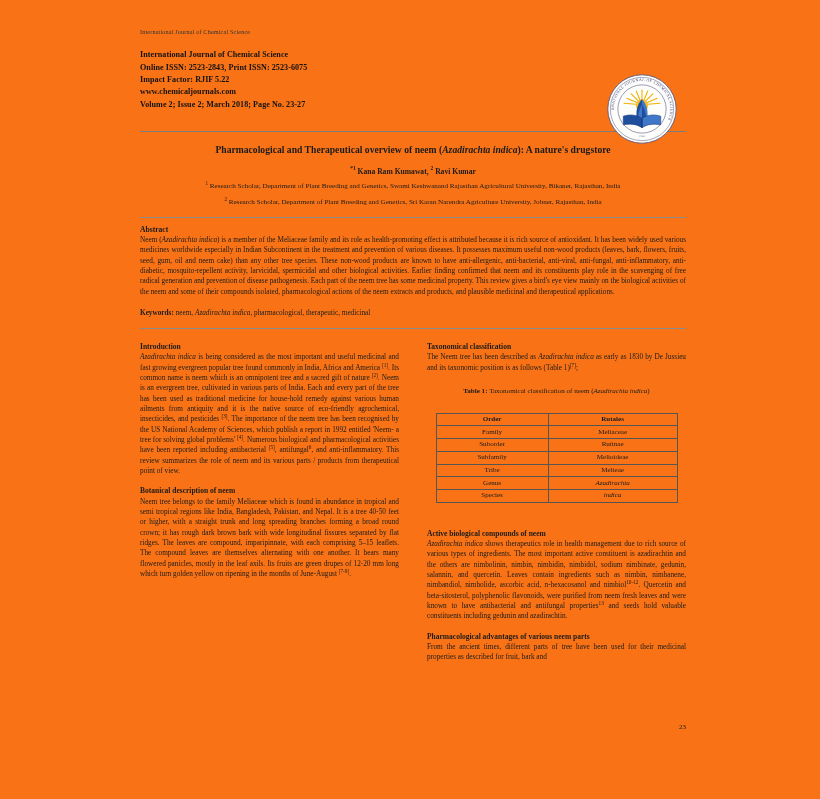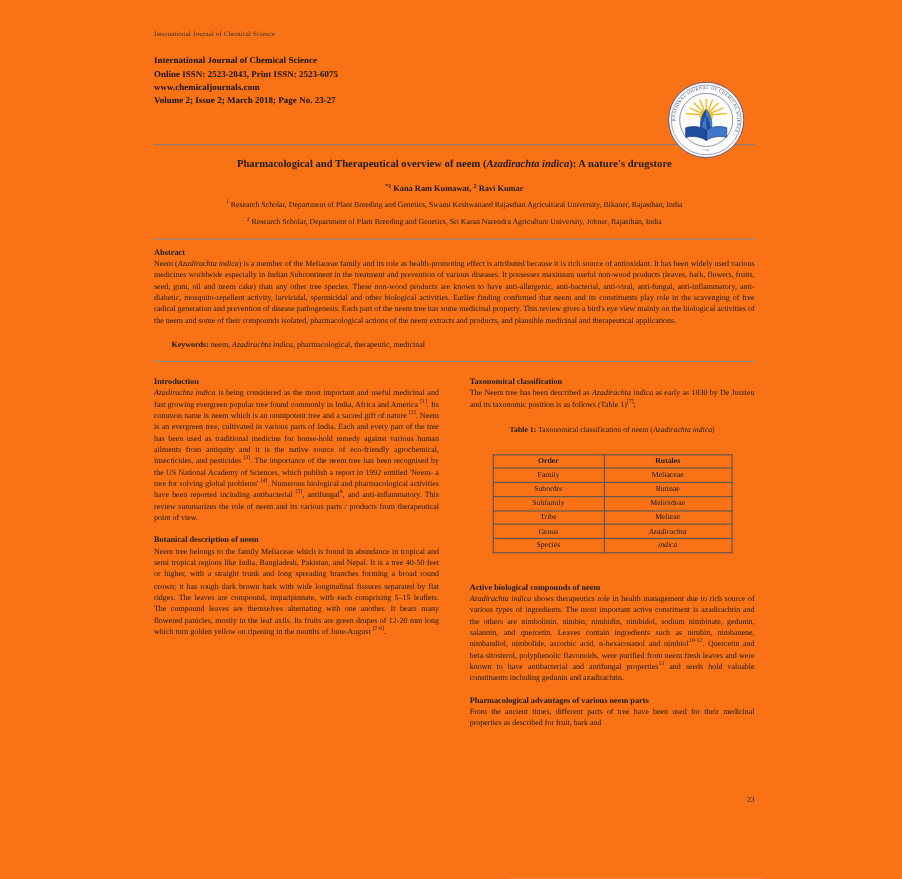--- a/index.html
+++ b/index.html
@@ -106,21 +106,21 @@
   }
   .abstract-block { margin-top: 7px; }
   .abstract-body {
     font-size: 7.25px;
     line-height: 1.43;
     text-align: justify;
     margin: 0;
   }
   .keywords {
     font-size: 7.25px;
-    margin: 11px 0 0 16px;
+    margin: 11px 0 0 0;
     line-height: 1.4;
   }
   .keywords b { font-weight: bold; }
 
   
   .cols {
     display: flex;
     gap: 28px;
     margin-top: 13px;
   }
@@ -145,21 +145,21 @@
   .tbl-caption {
     font-size: 7.05px;
     text-align: center;
     margin: 14px 0 6px 0;
     line-height: 1.35;
   }
   .tbl-caption b { font-weight: bold; }
   table.taxo {
     border-collapse: collapse;
     margin: 16px auto;
-    width: 218px;
+    width: 242px;
     font-size: 7.05px;
   }
   table.taxo td {
     border: 0.9px solid #555;
     text-align: center;
     padding: 1.3px 2px;
     line-height: 1.3;
   }
   table.taxo tr.hdr td {
     font-weight: bold;
@@ -180,20 +180,21 @@
 
 <div class="page">
   <div class="sheet">
 
     <div class="running-head">International Journal of Chemical Science</div>
 
     <div class="masthead-wrap">
       <div class="masthead">
         <div>International Journal of Chemical Science</div>
         <div>Online ISSN: 2523-2843, Print ISSN: 2523-6075</div>
+        <div>Impact Factor: RJIF 5.22</div>
         <div>www.chemicaljournals.com</div>
         <div>Volume 2; Issue 2; March 2018; Page No. 23-27</div>
       </div>
 
       <div class="logo">
         <svg viewBox="0 0 100 100" width="72" height="72" aria-hidden="true">
           <defs>
             <path id="ringpath" d="M 50,50 m -39,0 a 39,39 0 1,1 78,0 a 39,39 0 1,1 -78,0"></path>
             <path id="ringpath2" d="M 50,50 m -39,0 a 39,39 0 1,0 78,0 a 39,39 0 1,0 -78,0"></path>
           </defs>

